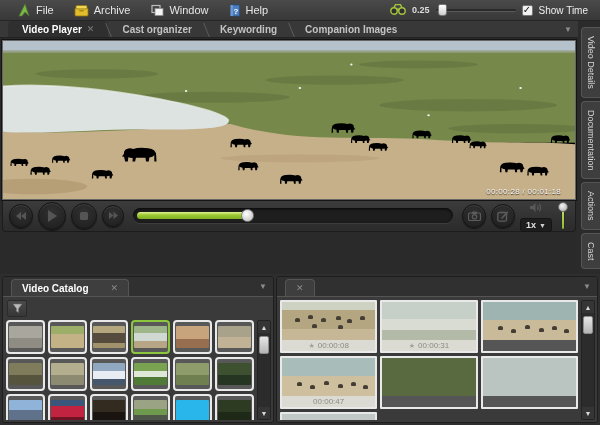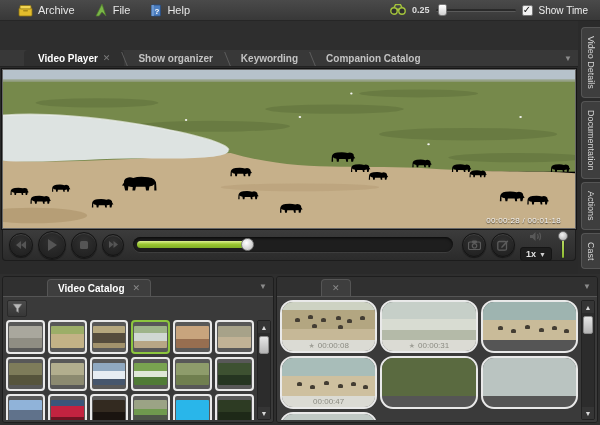--- a/index.html
+++ b/index.html
@@ -23,21 +23,21 @@
     display:flex; align-items:center; justify-content:center; font-size:10px; color:#111; line-height:1; }
   .checkbox .mark { visibility:hidden; }
   .checkbox.checked .mark { visibility:visible; }
   .cb-label { color:#eee; font-size:10px;text-align:right; }
 
   
   .midwrap { display:flex; flex:0 0 253px; height:253px; }
   .mid-left { flex:1; display:flex; flex-direction:column; min-width:0; }
 
   .tabbar { height:17px; flex:0 0 17px; background:#383838; display:flex; align-items:flex-end;
-    padding-left:24px; border-bottom:1px solid #222;margin-top:29px; }
+    padding-left:8px; border-bottom:1px solid #222; }
   .tab { position:relative; height:16px; display:flex; align-items:center; gap:5px; padding:0 14px;
     font-size:10px; font-weight:bold; color:#c3c3c3; }
   .tab:not(:last-of-type)::after { content:''; position:absolute; right:-1px; top:2px; bottom:0;
     width:1px; background:#5d5d5d; transform:skewX(22deg); }
   .tab.active { color:#fff; background:#2f2f2f; border-radius:4px 4px 0 0; }
   .tab .x { color:#7c7c7c; font-size:9px; font-weight:normal; }
   .tabbar-menu { margin-left:auto; margin-right:6px; align-self:center; color:#8b8b8b; font-size:8px; }
 
   
   .player-zone { flex:1; background:#2a2a2a; padding:2px 2px 0 2px; display:flex; flex-direction:column; }
@@ -86,43 +86,43 @@
 
   
   .bottom { flex:1; display:flex; gap:2px; padding:2px; min-height:0; }
   .panel { background:#343434; border:1px solid #1e1e1e; border-radius:3px; display:flex;
     flex-direction:column; min-height:0; overflow:hidden; }
   .catalog-panel { flex:0 0 272px; width:272px; }
   .scenes-panel { flex:1; min-width:0; }
   .panel-header { height:19px; flex:0 0 19px; background:#303030; display:flex; align-items:flex-end;
     padding-left:8px; }
   .panel-tab { height:17px; background:#3e3e3e; border:1px solid #555; border-bottom:none;
-    border-radius:4px 4px 0 0; display:flex; align-items:center; gap:8px; padding:0 10px;
-    color:#fff; font-size:10px; font-weight:bold;margin-left:36px; }
+    border-radius:4px 4px 0 0; display:flex; align-items:center; gap:22px; padding:0 10px;
+    color:#fff; font-size:10px; font-weight:bold; }
   .panel-tab .x { color:#8a8a8a; font-size:9px; font-weight:normal; }
   .panel-menu { margin-left:auto; margin-right:6px; align-self:center; color:#8b8b8b; font-size:8px; }
   .panel-body { position:relative; flex:1; background:#3a3a3a; border-top:1px solid #555; min-height:0; }
 
   .filter-row { display:flex; gap:4px; padding:3px 22px 2px 4px; }
   .filter-select { position:relative; flex:1; height:17px; background:linear-gradient(#5c5c5c,#454545);
     border:1px solid #2a2a2a; border-radius:2px; color:#f0f0f0; font-size:10px;
     display:flex; align-items:center; padding:0 18px 0 6px; }
   .filter-arrow { position:absolute; right:5px; color:#e8e8e8; font-size:7px; }
   .funnel-btn { width:20px; height:17px; background:linear-gradient(#4a4a4a,#373737);
     border:1px solid #2a2a2a; border-radius:2px; display:flex; align-items:center; justify-content:center; }
 
   .cat-grid { position:absolute; left:3px; right:19px; top:23px; bottom:2px; display:grid;
     grid-template-columns:repeat(6,1fr); grid-auto-rows:34px; gap:3px; overflow:hidden; }
   .cat-thumb { border:2px solid #e9e9e9; border-radius:4px; background:#585858; padding:4px 1px; }
   .cat-thumb.sel { border-color:#8cc63e; }
   .cat-img { height:100%; border-radius:1px; }
 
   .scene-grid { position:absolute; left:3px; right:19px; top:3px; bottom:2px; display:grid;
     grid-template-columns:repeat(3,1fr); grid-auto-rows:53px; gap:3px; overflow:hidden; }
-  .scene-thumb { position:relative; border:2px solid #e9e9e9; border-radius:13px; background:#555;
+  .scene-thumb { position:relative; border:2px solid #e9e9e9; border-radius:1px; background:#555;
     overflow:hidden; }
   .scene-thumb.sel { border-color:#8cc63e; }
   .scene-img { position:relative; height:38px; }
   .edot { position:absolute; width:5px; height:4px; border-radius:45% 45% 20% 20%; background:#433d33; }
   .scene-time { height:11px; background:rgba(231,231,224,.92); color:#8b8b82; font-size:8px;
     display:flex; align-items:center; justify-content:center; gap:3px; }
   .scene-thumb.sel .scene-time { background:#aadc2a; color:#5d6c28; }
   .scene-star { color:#a0a098; font-size:7px; }
 
   .vscroll { position:absolute; right:2px; top:23px; bottom:2px; width:14px; background:#2c2c2c;
@@ -135,35 +135,44 @@
     border-radius:2px; border:1px solid #8c8c8c; }
 </style>
 </head>
 <body>
 
 <div class="app">
 
   <div class="menubar">
     <div class="menu-item">
       <span>
+        <svg width="13" height="14" viewBox="0 0 13 14">
+            <polygon points="1,13 7,1 11,13 7,9 4,13" fill="#7ab648" stroke="#4e7a2a" stroke-width="0.7"></polygon>
+          </svg>
+      </span>
+      <span>File</span>
+    </div>
+    <div class="menu-item">
+      <span>
         <svg width="15" height="13" viewBox="0 0 15 13">
             <rect x="1" y="4" width="13" height="8" rx="1" fill="#e3bd2c" stroke="#8f7411" stroke-width="0.8"></rect>
             <rect x="2" y="1.5" width="11" height="3.4" rx="0.8" fill="#f2d655" stroke="#8f7411" stroke-width="0.8"></rect>
             <rect x="5" y="6" width="5" height="1.6" rx="0.8" fill="#a88a18"></rect>
           </svg>
       </span>
       <span>Archive</span>
     </div>
     <div class="menu-item">
       <span>
-        <svg width="13" height="14" viewBox="0 0 13 14">
-            <polygon points="1,13 7,1 11,13 7,9 4,13" fill="#7ab648" stroke="#4e7a2a" stroke-width="0.7"></polygon>
+        <svg width="14" height="13" viewBox="0 0 14 13">
+            <rect x="2" y="1.5" width="8" height="7" fill="none" stroke="#bdbdbd" stroke-width="1.2"></rect>
+            <rect x="5" y="4.5" width="8" height="7" fill="#f4f4f4" stroke="#8d8d8d" stroke-width="0.8"></rect>
           </svg>
       </span>
-      <span>File</span>
+      <span>Window</span>
     </div>
     <div class="menu-item">
       <span>
         <svg width="12" height="13" viewBox="0 0 12 13">
             <rect x="1.5" y="1" width="9" height="11" rx="1" fill="#4d7fc0" stroke="#274e85" stroke-width="0.8"></rect>
             <rect x="1.5" y="1" width="2.4" height="11" fill="#6d9ad2"></rect>
             <text x="7" y="9.6" font-size="8" fill="#fff" text-anchor="middle" font-family="Liberation Sans, sans-serif" font-weight="bold">?</text>
           </svg>
       </span>
       <span>Help</span>
@@ -190,27 +199,27 @@
   </div>
 
   <div class="midwrap">
     <div class="mid-left">
       <div class="tabbar">
         <div class="tab active">
           <span>Video Player</span>
           <span class="x">✕</span>
         </div>
         <div class="tab">
-          <span>Show organizer</span>
+          <span>Cast organizer</span>
         </div>
         <div class="tab">
           <span>Keywording</span>
         </div>
         <div class="tab">
-          <span>Companion Catalog</span>
+          <span>Companion Images</span>
         </div>
         <span class="tabbar-menu">▼</span>
       </div>
 
       <div class="player-zone">
         <div class="video-frame">
           <svg id="videoSvg" viewBox="0 0 578 202" preserveAspectRatio="none">
             <defs>
               <path id="elephP" d="M2,9 Q2,4 7,3.2 Q13,2.2 16.5,3.8 Q18.6,2.6 20.6,3.8 Q22.6,5 22.3,7.4 L23.6,9.8 L22.3,10 L21.6,13.8 L19.9,13.8 L19.6,10.4 Q18.2,11 16.8,10.9 L17,13.8 L15.3,13.8 L14.8,10.8 L8.8,10.8 L8.4,13.8 L6.7,13.8 L6.3,10.5 Q4,10.2 3.2,8.8 L3.2,13.8 L1.8,13.8 Z"></path>
             </defs>

